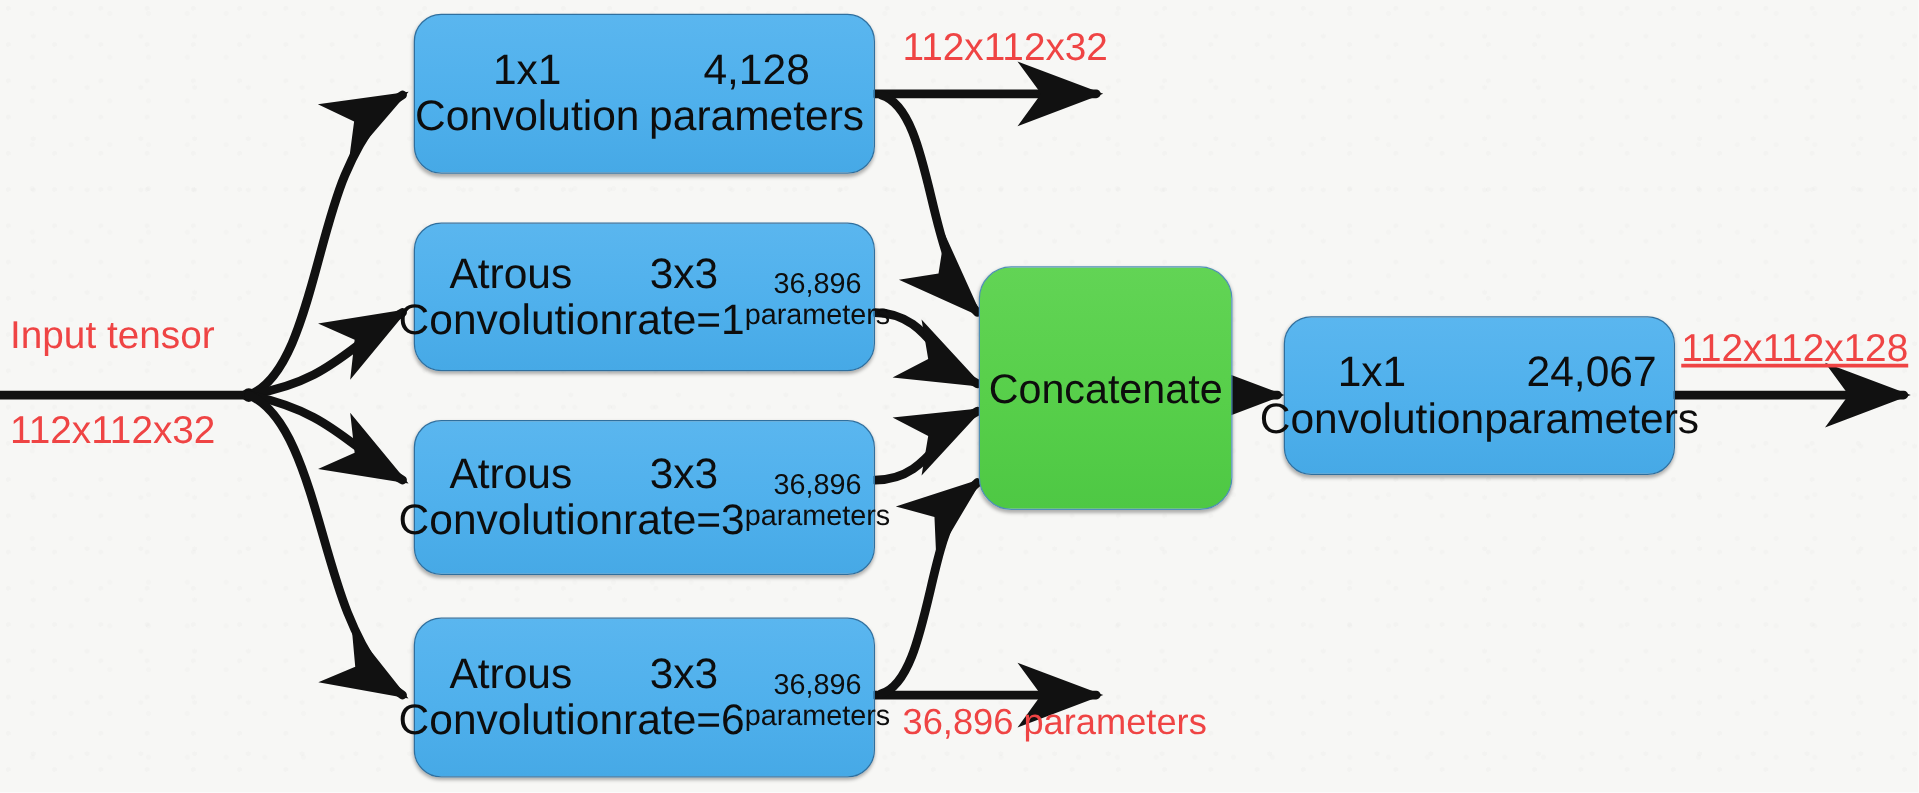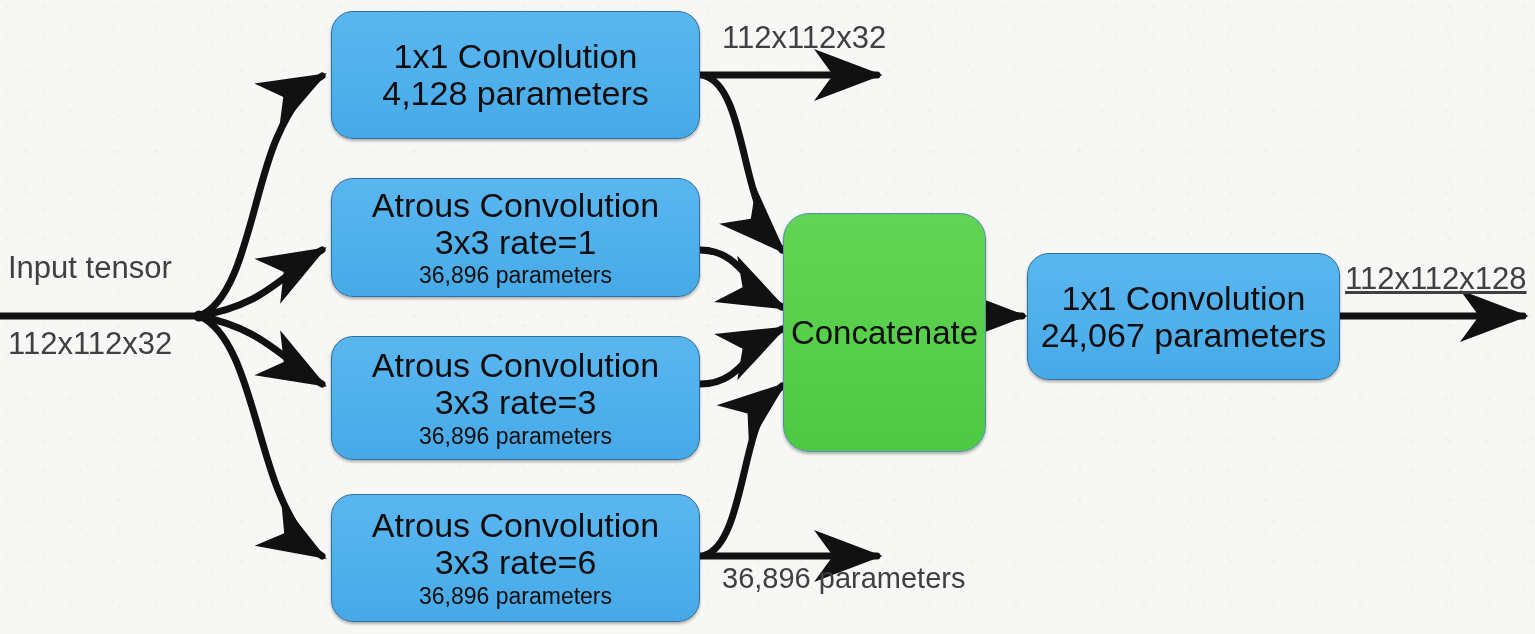--- a/index.html
+++ b/index.html
@@ -34,21 +34,21 @@
     top: 0;
     width: 1535px;
     height: 634px;
     z-index: 1;
   }
   .node {
     position: absolute;
     box-sizing: border-box;
     z-index: 2;
     display: flex;
-    flex-direction: column;
+    flex-direction: row;
     align-items: center;
     justify-content: center;
     text-align: center;
     color: #0d0d0d;
     border-radius: 22px;
     border: 1px solid #2f6f9e;
     box-shadow: 0 2px 3px rgba(0,0,0,0.30);
     line-height: 1.08;
   }
   .node.blue {
@@ -59,21 +59,21 @@
     border: 1px solid #4f8fb5;
     border-radius: 26px;
   }
   .line1 { font-size: 34px; }
   .line2 { font-size: 34px; }
   .line3 { font-size: 23px; margin-top: 3px; }
   .single { font-size: 33px; }
   .label {
     position: absolute;
     z-index: 3;
-    color: #404040;
+    color: #ef4444;
     font-size: 31px;
     white-space: nowrap;
   }
   .label.small { font-size: 29px; }
 </style>
 </head>
 <body>
 
 <div id="canvas">
 
@@ -130,21 +130,21 @@
     <div class="line2">3x3 rate=3</div>
     <div class="line3">36,896 parameters</div>
   </div>
 
   <div class="node blue" style="left:331px; top:494px; width:369px; height:128px;">
     <div class="line1">Atrous Convolution</div>
     <div class="line2">3x3 rate=6</div>
     <div class="line3">36,896 parameters</div>
   </div>
 
-  <div class="node green" style="left:783px; top:213px; width:203px; height:239px;">
+  <div class="node green" style="left:783px; top:213px; width:203px; height:195px;">
     <div class="single">Concatenate</div>
   </div>
 
   <div class="node blue" style="left:1027px; top:253px; width:313px; height:127px;">
     <div class="line1">1x1 Convolution</div>
     <div class="line2">24,067 parameters</div>
   </div>
 
   <div class="label" style="left:722px; top:20px;">112x112x32</div>
 

